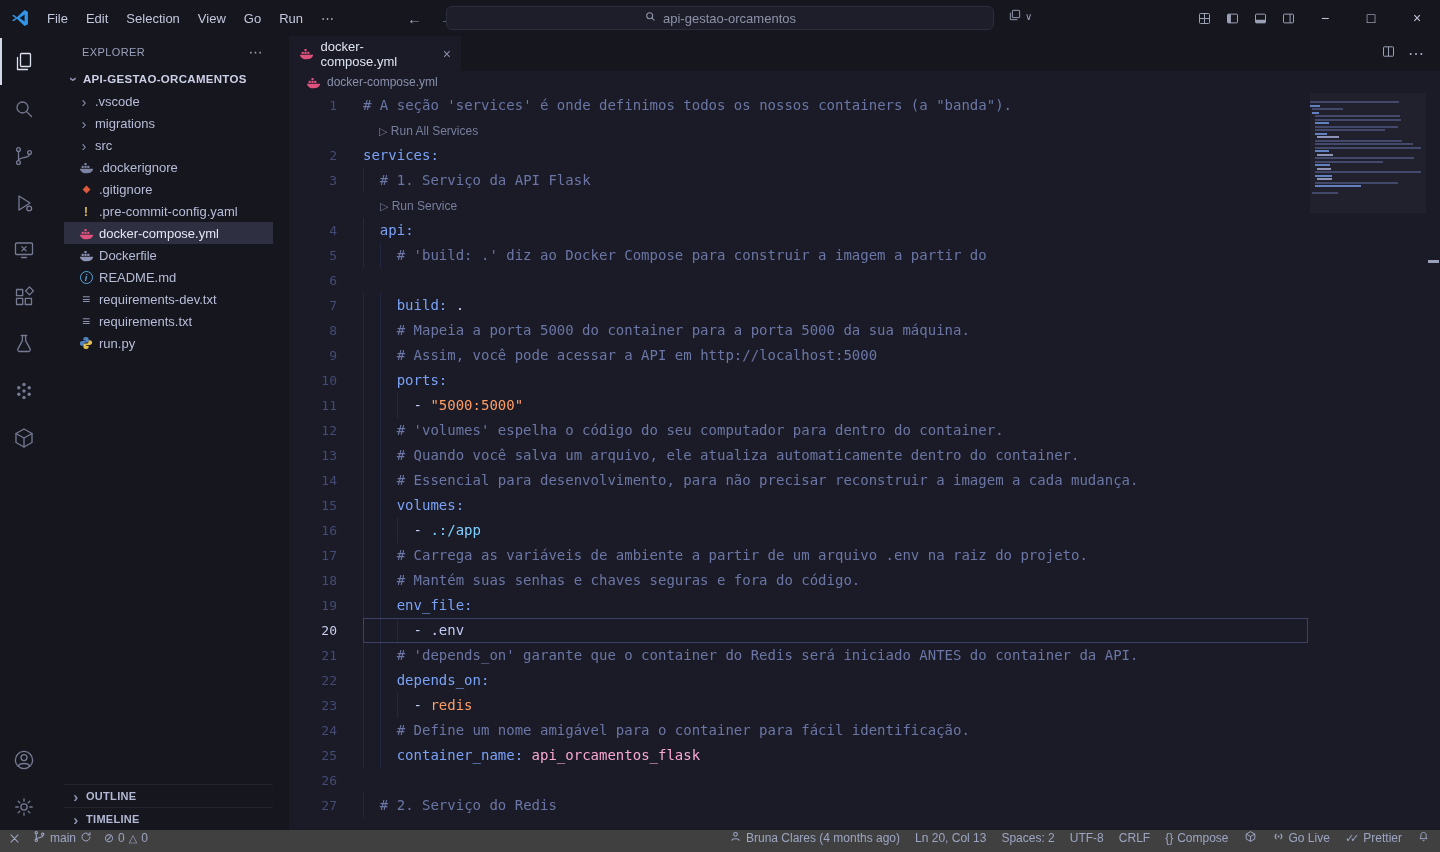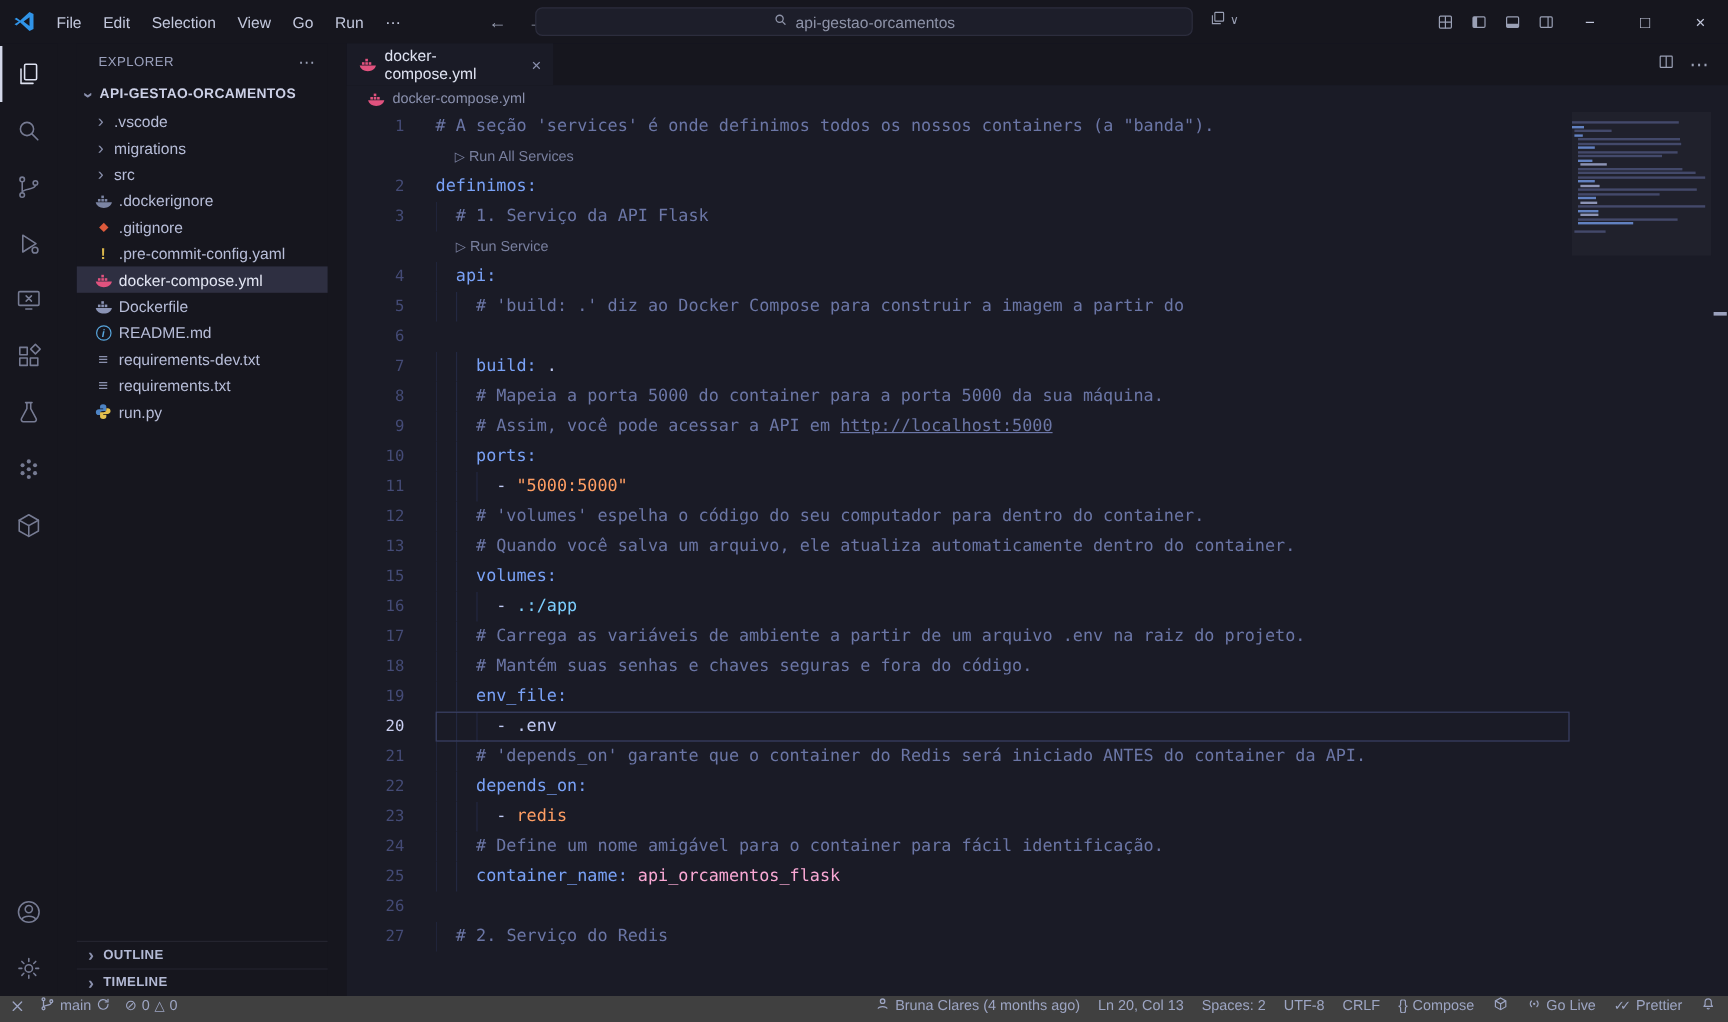--- a/index.html
+++ b/index.html
@@ -65,21 +65,21 @@
                font-size:14px; line-height:25px; overflow:hidden; }
   .row { display:flex; height:25px; position:relative; }
   .gutter { width:74px; flex:none; text-align:right; padding-right:26px; color:#444b76; font-size:13px; }
   .lcontent { white-space:pre; }
   .ig { display:inline-block; width:2ch; height:25px; vertical-align:top; box-shadow: inset 1px 0 0 #232841; }
   .row.current .gutter { color:#c9cef0; }
   .row.current::after { content:""; position:absolute; left:74px; right:132px; top:0; bottom:0;
                         border:1px solid #3b4167; pointer-events:none; }
   .codelens { font-family:"Liberation Sans",sans-serif; font-size:12px; color:#787f9e; display:inline-block; }
   .run-icon { font-size:11px; }
-  .tk-cm { color:#6b76a6; } .tk-link { color:#6b76a6; text-decoration:underline; }
+  .tk-cm { color:#6b76a6; } .tk-link { color:#6b76a6; }
   .tk-key { color:#7aa2f7; } .tk-val { color:#c0caf5; } .tk-str { color:#ff9e64; }
   .tk-cyan { color:#7dcfff; } .tk-yellow { color:#f9a8d4; }
 
   .minimap { position:absolute; top:0; right:14px; width:116px; padding-top:8px; }
   .mm-slider { position:absolute; left:0; right:0; top:0; height:120px; background:rgba(200,205,235,0.035); }
   .overview-marker { position:absolute; right:1px; top:167px; width:11px; height:3px; background:#9aa1bd; }
 
   
   .statusbar { height:22px; background:#404040; display:flex; align-items:flex-start;
                font-size:12px; color:#9da5c3; padding:0 10px 4px 8px; }
@@ -406,21 +406,21 @@
           <div class="row">
             <span class="gutter">1</span>
             <span class="lcontent"><span class="tk-cm"># A seção 'services' é onde definimos todos os nossos containers (a "banda").</span></span>
           </div>
           <div class="row lens-row">
             <span class="gutter"></span>
             <span class="lcontent"><span class="codelens" style="margin-left:16px"><span class="run-icon">▷</span> Run All Services</span></span>
           </div>
           <div class="row">
             <span class="gutter">2</span>
-            <span class="lcontent"><span class="tk-key">definimos:</span></span>
+            <span class="lcontent"><span class="tk-key">services:</span></span>
           </div>
           <div class="row">
             <span class="gutter">3</span>
             <span class="lcontent"><span class="ig"></span><span class="tk-cm"># 1. Serviço da API Flask</span></span>
           </div>
           <div class="row lens-row">
             <span class="gutter"></span>
             <span class="lcontent"><span class="codelens" style="margin-left:16.9px"><span class="run-icon">▷</span> Run Service</span></span>
           </div>
           <div class="row">
@@ -454,20 +454,24 @@
             <span class="gutter">11</span>
             <span class="lcontent"><span class="ig"></span><span class="ig"></span><span class="ig"></span><span class="tk-val">- </span><span class="tk-str">"5000:5000"</span></span>
           </div>
           <div class="row">
             <span class="gutter">12</span>
             <span class="lcontent"><span class="ig"></span><span class="ig"></span><span class="tk-cm"># 'volumes' espelha o código do seu computador para dentro do container.</span></span>
           </div>
           <div class="row">
             <span class="gutter">13</span>
             <span class="lcontent"><span class="ig"></span><span class="ig"></span><span class="tk-cm"># Quando você salva um arquivo, ele atualiza automaticamente dentro do container.</span></span>
+          </div>
+          <div class="row">
+            <span class="gutter">14</span>
+            <span class="lcontent"><span class="ig"></span><span class="ig"></span><span class="tk-cm"># Essencial para desenvolvimento, para não precisar reconstruir a imagem a cada mudança.</span></span>
           </div>
           <div class="row">
             <span class="gutter">15</span>
             <span class="lcontent"><span class="ig"></span><span class="ig"></span><span class="tk-key">volumes:</span></span>
           </div>
           <div class="row">
             <span class="gutter">16</span>
             <span class="lcontent"><span class="ig"></span><span class="ig"></span><span class="ig"></span><span class="tk-val">- </span><span class="tk-cyan">.:/app</span></span>
           </div>
           <div class="row">

